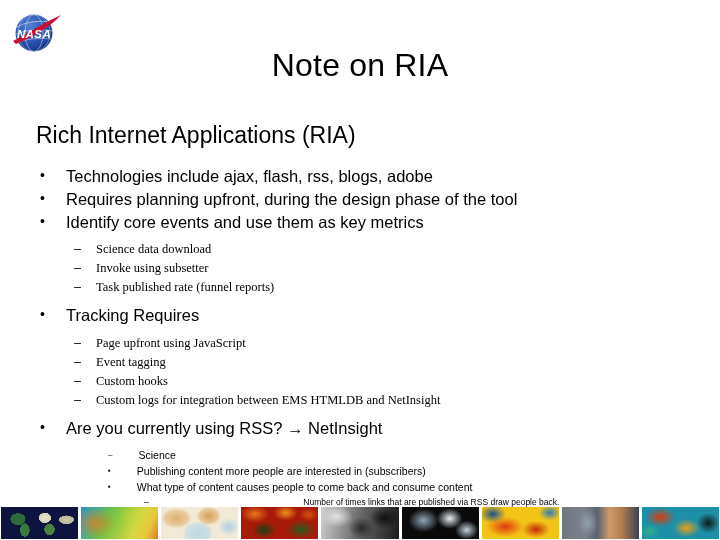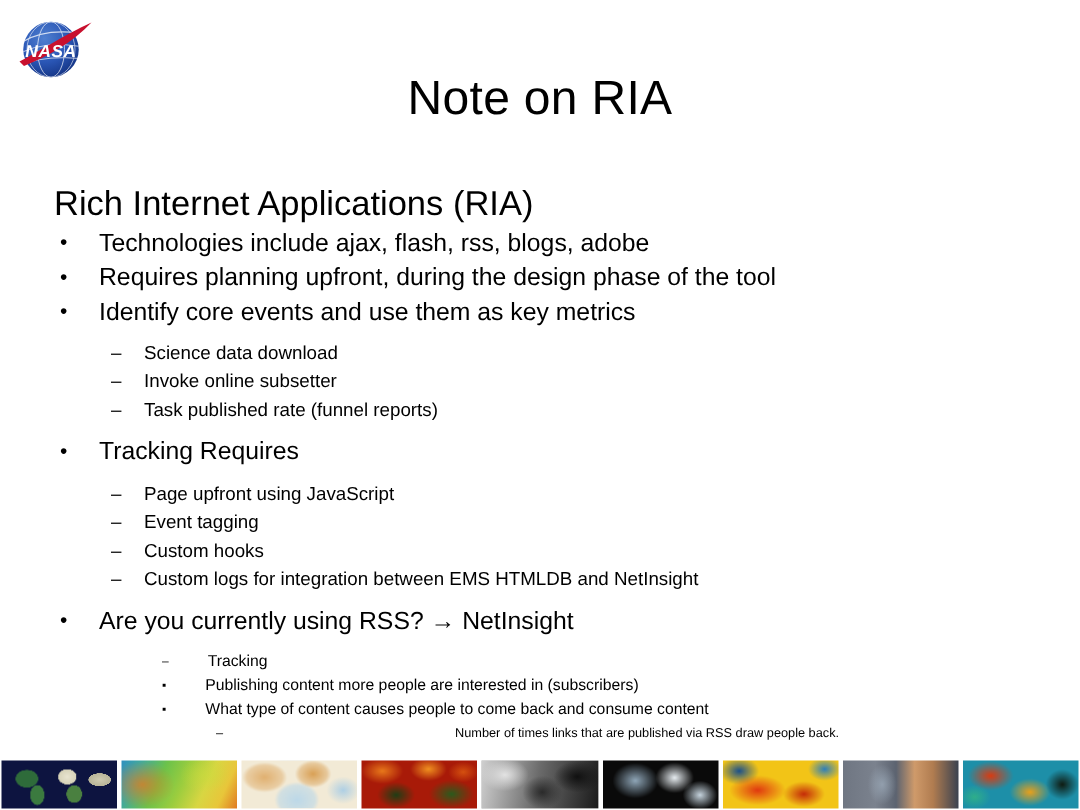--- a/index.html
+++ b/index.html
@@ -38,21 +38,21 @@
   
   #body {
     position:absolute;
     left:36px; top:122px;
     width:660px;
   }
 
   .lvl0 {
     font-size:23px;
     line-height:1.18;
-    margin-bottom:2px;
+    margin-bottom:16px;
     white-space:nowrap;
   }
 
   .lvl1 {
     display:flex;
     font-size:16.5px;
     line-height:1.38;
     white-space:nowrap;
   }
   .lvl1 .mk {
@@ -70,21 +70,21 @@
     font-size:12.5px;
     line-height:1.52;
     white-space:nowrap;
   }
   .lvl2 .mk {
     width:38px;
     flex:0 0 38px;
     padding-left:38px;
     font-size:12.5px;
   }
-  .lvl2 .tx { flex:1 1 auto; padding-left:22px; }
+  .lvl2 .tx { flex:1 1 auto; padding-left:22px;font-family:Liberation Serif, serif; }
 
   .lvl3 {
     display:flex;
     font-size:10.5px;
     line-height:1.55;
     white-space:nowrap;
   }
   .lvl3 .mk {
     flex:0 0 14px;
     padding-left:72px;
@@ -174,21 +174,21 @@
     </div>
 
     <div class="gap-sm"></div>
 
     <div class="lvl2">
       <span class="mk">–</span>
       <span class="tx">Science data download</span>
     </div>
     <div class="lvl2">
       <span class="mk">–</span>
-      <span class="tx">Invoke online subsetter</span>
+      <span class="tx">Invoke using subsetter</span>
     </div>
     <div class="lvl2">
       <span class="mk">–</span>
       <span class="tx">Task published rate (funnel reports)</span>
     </div>
 
     <div class="gap-sm"></div>
 
     <div class="lvl1">
       <span class="mk">•</span>
@@ -218,21 +218,21 @@
 
     <div class="lvl1">
       <span class="mk">•</span>
       <span class="tx">Are you currently using RSS? → NetInsight</span>
     </div>
 
     <div class="gap-sm"></div>
 
     <div class="lvl3">
       <span class="mk">–</span>
-      <span class="tx">Tracking</span>
+      <span class="tx">Science</span>
     </div>
     <div class="lvl3">
       <span class="mk">▪</span>
       <span class="tx">Publishing content more people are interested in (subscribers)</span>
     </div>
     <div class="lvl3">
       <span class="mk">▪</span>
       <span class="tx">What type of content causes people to come back and consume content</span>
     </div>
     <div class="lvl4">

